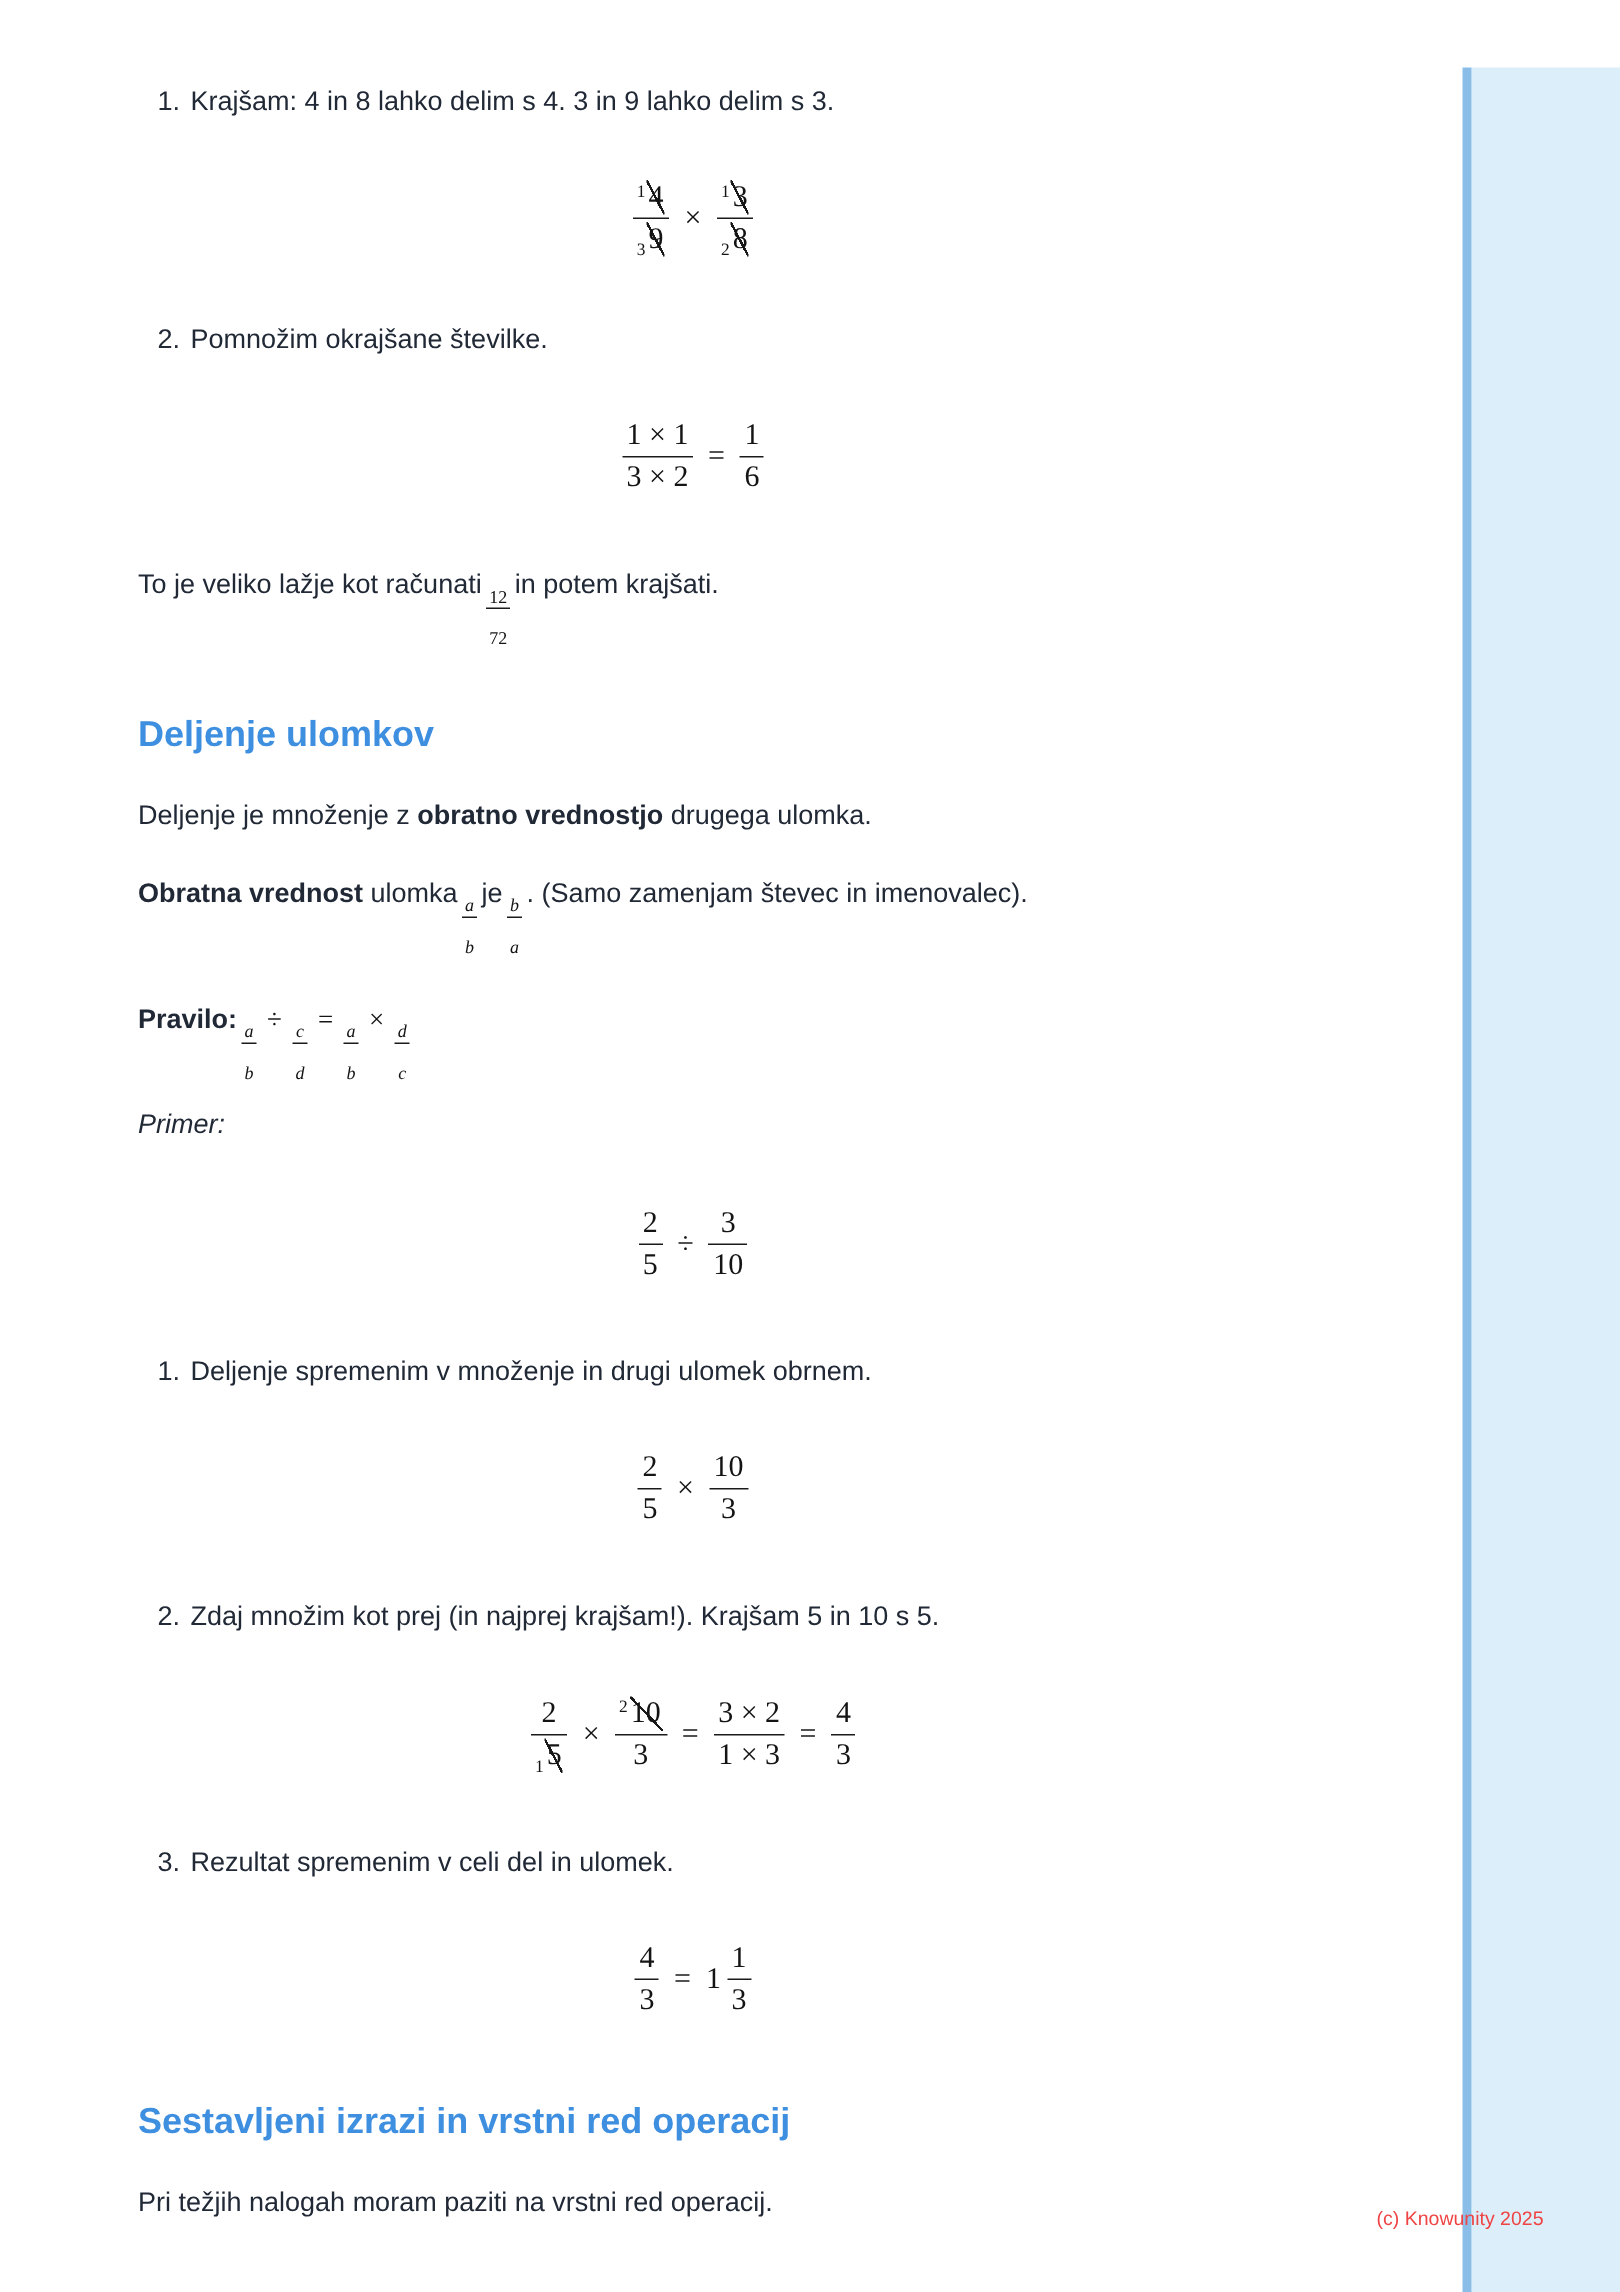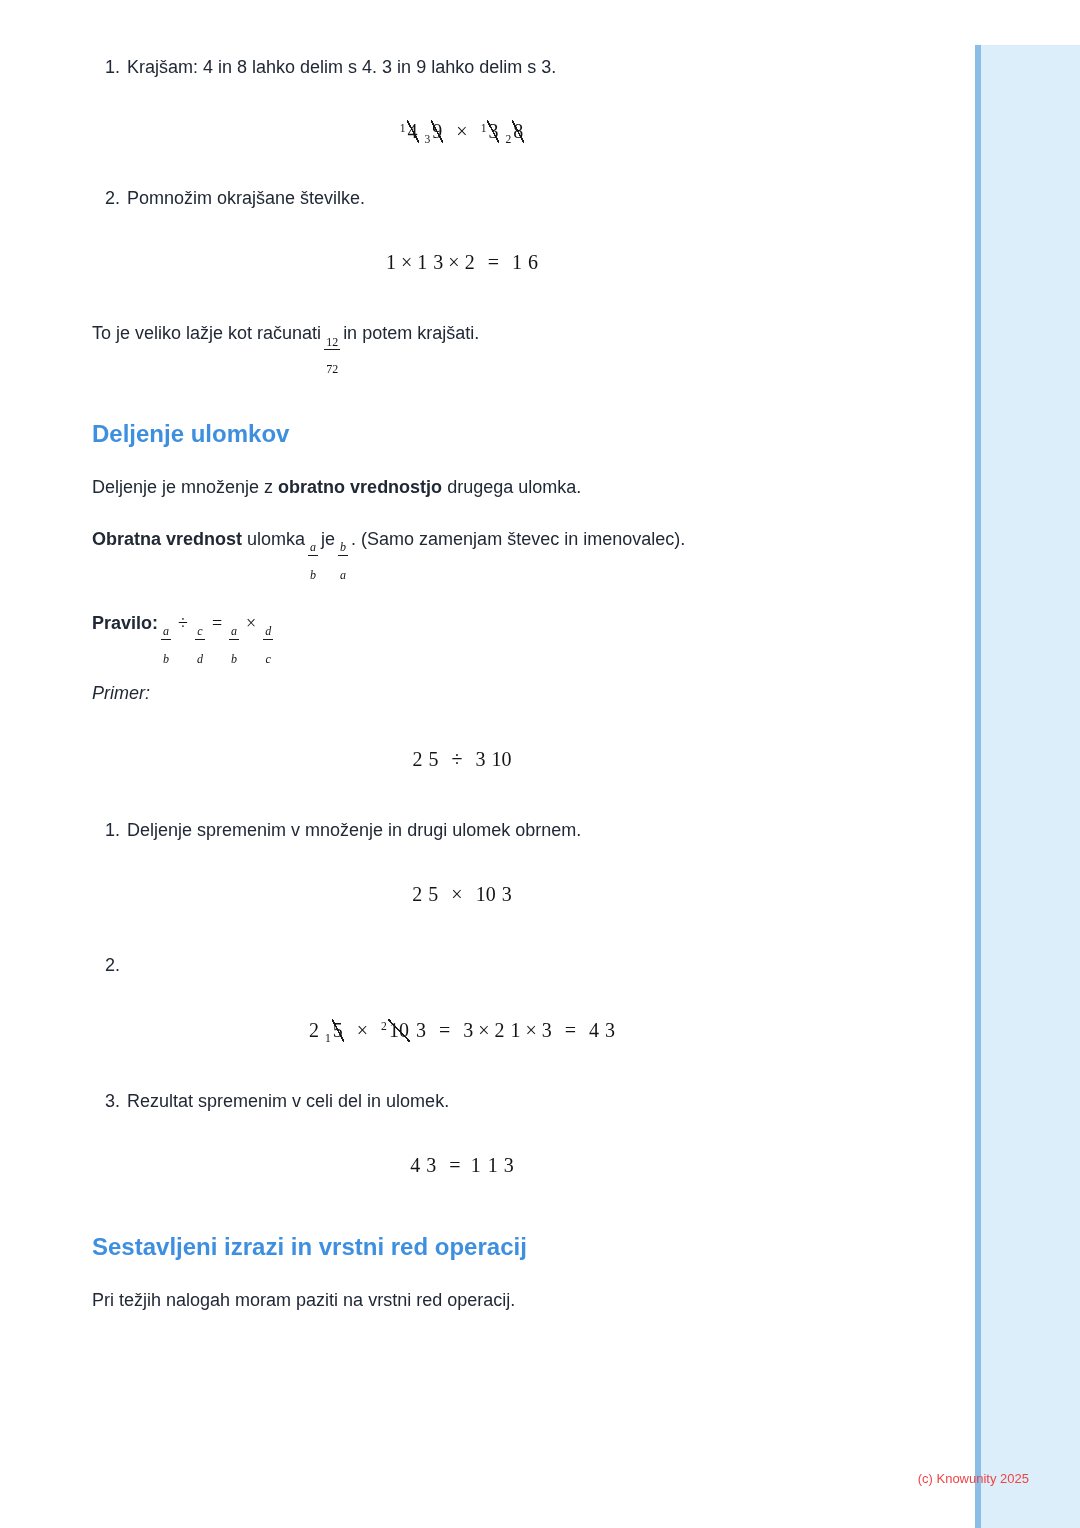--- a/index.html
+++ b/index.html
@@ -51,21 +51,21 @@
   
   .math-display {
     display:flex; justify-content:center; align-items:center;
     margin:40px 0 46px;
     font-family:"Liberation Serif", serif;
     font-size:20px; color:#141414;
   }
   .math-display.tight-bottom { margin-bottom:42px; }
   .math-display.last { margin-bottom:0; }
 
-  .frac { display:inline-flex; align-items:center; line-height:1.15;text-align:right; }
+  .frac { display:inline-flex; flex-direction:column; align-items:center; line-height:1.15;text-align:right; }
   .frow { display:inline-block; white-space:nowrap; padding:0 3px; }
   .fbar { align-self:stretch; height:0; border-top:1.4px solid #1a1a1a; margin:2px 0; }
 
   .op { margin:0 10px; }
 
   .whole { margin-right:4px; }
 
   
   .cancel {
     display:inline-block; padding:0 1px;
@@ -206,20 +206,21 @@
       <span class="op">×</span>
       <span class="frac">
         <span class="frow">10</span>
         <span class="fbar"></span>
         <span class="frow">3</span>
       </span>
     </div>
 
     <div class="list-item">
       <span class="li-num">2.</span>
+      <span class="li-text">Zdaj množim kot prej (in najprej krajšam!). Krajšam 5 in 10 s 5.</span>
     </div>
 
     <div class="math-display">
       <span class="frac">
         <span class="frow">2</span>
         <span class="fbar"></span>
         <span class="frow"><span class="csub">1</span><span class="cancel">5</span></span>
       </span>
       <span class="op">×</span>
       <span class="frac">

